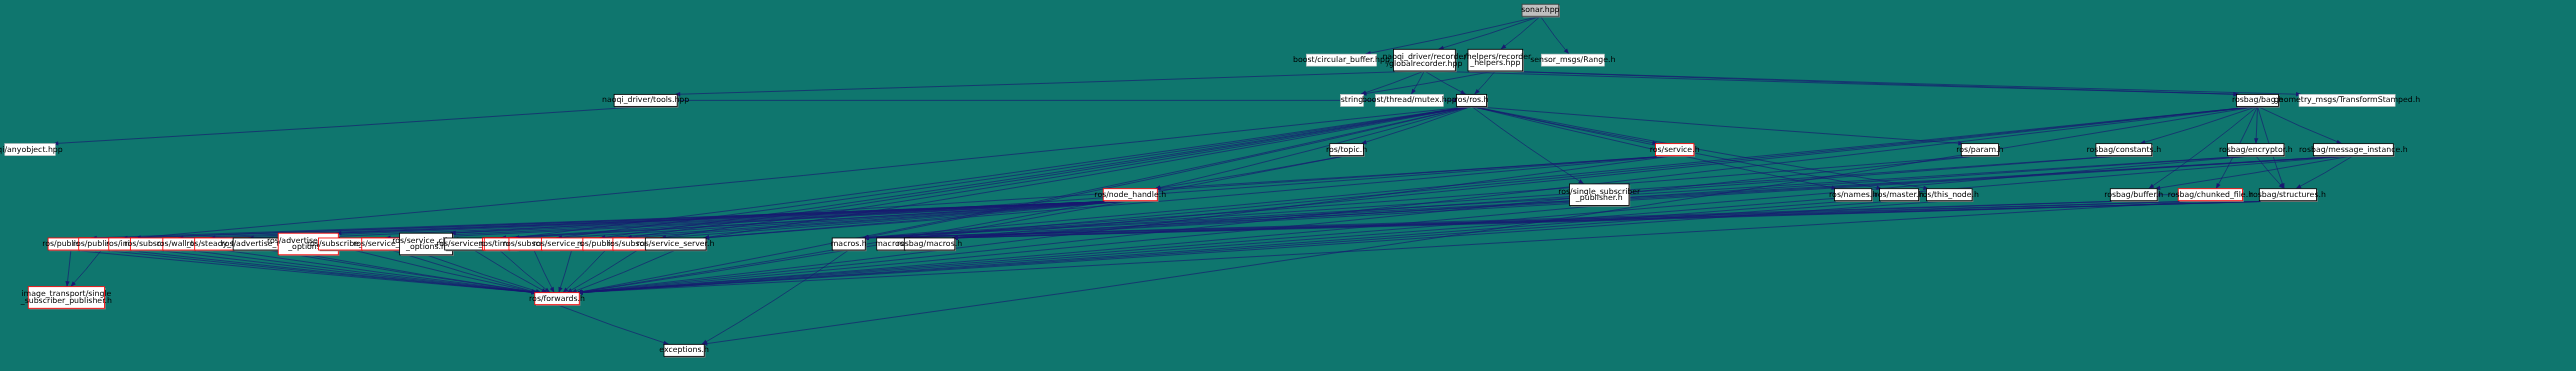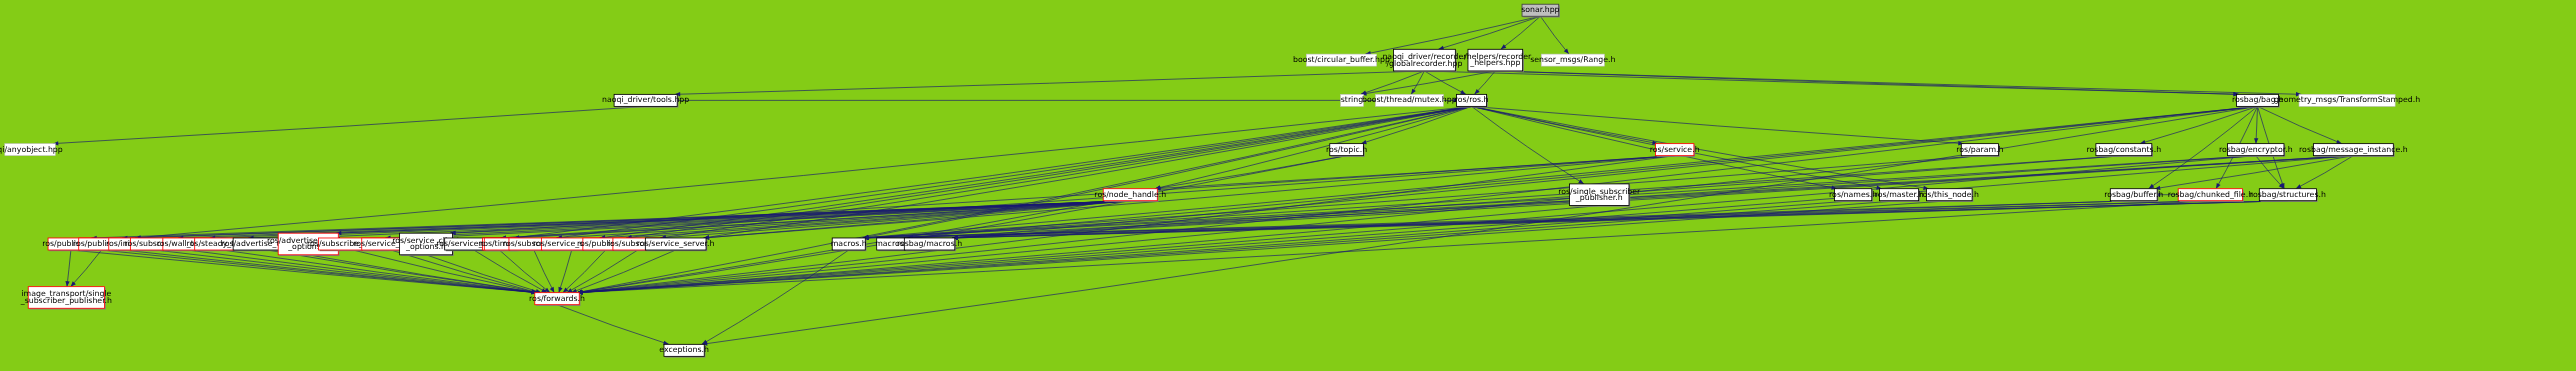--- a/index.html
+++ b/index.html
@@ -7,21 +7,21 @@
   #graph-root{position:relative;width:2576px;height:372px;background:#fff;overflow:hidden;}
   svg{display:block;}
   .node-box{}
   .node-label{font-family:"DejaVu Sans","Liberation Sans",sans-serif;font-size:13px;fill:#000;text-anchor:middle;dominant-baseline:middle;}
   .edge{fill:none;stroke:#191970;stroke-width:1.1;}
   .arrow{fill:#191970;stroke:none;}
 </style>
 </head>
 <body>
 
-<div id="graph-root" style="width: 2576px; height: 372px; background: #84cc16;">
+<div id="graph-root" style="width: 2576px; height: 372px; background: #0f766e;">
     <svg width="2576" height="372" viewBox="0 0 4287 619">
       <g>
         <path d="M 2563.5 27 Q 2417.8599999999997 61.650000000000006 2272.22 90" class="edge"></path>
         <polygon points="2272.22,90 2280.3663266372737,84.74668082838625 2281.74204285569,91.81402862557192" class="arrow"></polygon>
         <path d="M 2563.5 27 Q 2478.58 57.25 2393.66 82" class="edge"></path>
         <polygon points="2393.66,82 2401.293188925154,76.02551869758484 2403.3078135681562,82.93791969490893" class="arrow"></polygon>
         <path d="M 2563.5 27 Q 2530.5 57.25 2497.5 82" class="edge"></path>
         <polygon points="2497.5,82 2502.54,73.72 2506.8599999999997,79.47999999999999" class="arrow"></polygon>
         <path d="M 2563.5 27 Q 2587.26 61.650000000000006 2611.02 90" class="edge"></path>
         <polygon points="2611.02,90 2602.4798540145985,85.41459854014595 2607.998102189781,80.78978102189781" class="arrow"></polygon>

